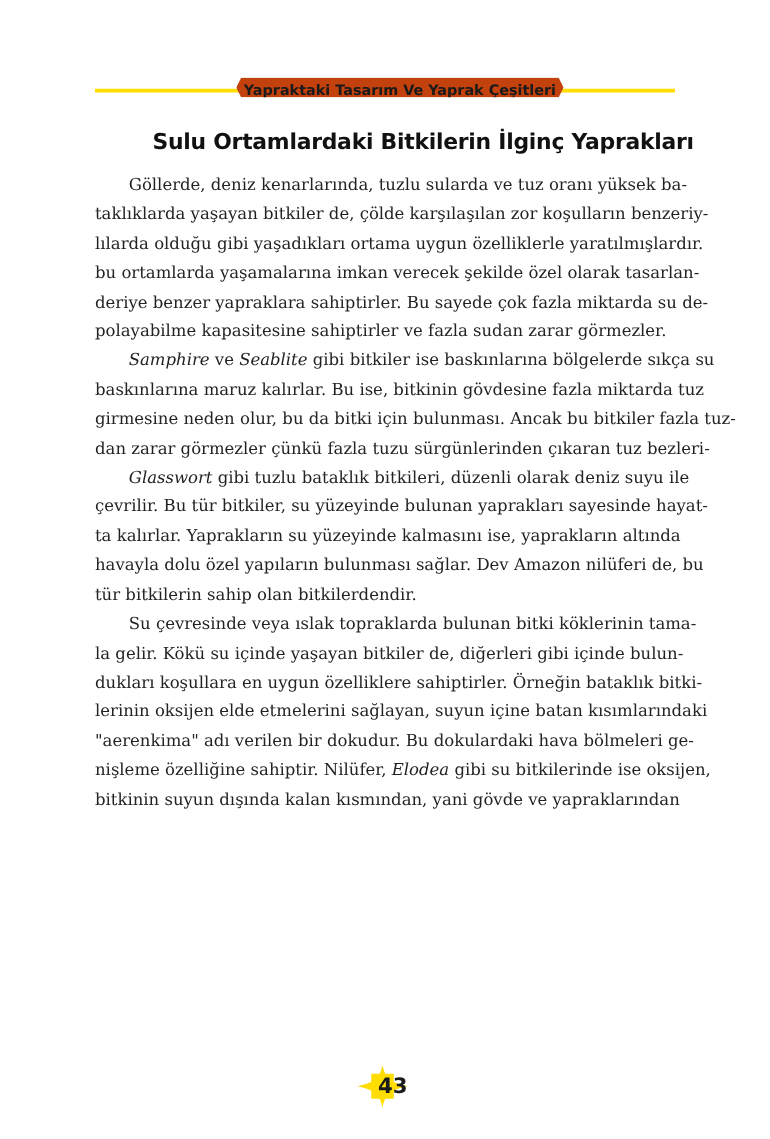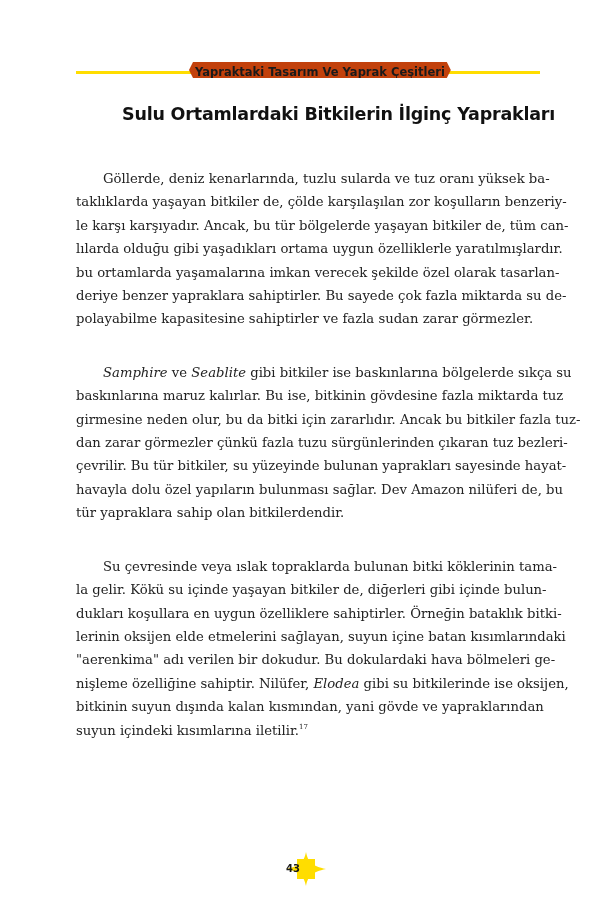--- a/index.html
+++ b/index.html
@@ -22,77 +22,77 @@
       font-family: "DejaVu Sans", sans-serif; font-weight: bold; font-size: 17.5px;
       color: #111; white-space: nowrap; letter-spacing: -0.2px; margin-left: 17px;
     }
     .body {
       position: absolute; left: 76px; top: 137px; width: 454px;
       font-family: "DejaVu Serif", serif; font-size: 13.2px; line-height: 23.4px;
       color: #222; text-align: justify;
     }
     .body .ln { display: block; text-align: justify; text-align-last: justify; white-space: nowrap; }
     .body .ln.last { text-align-last: left; }
-    .body .first { text-indent: 27px; margin-top: 30px; }
+    .body .first { text-indent: 27px; }
     .body em { font-style: italic; }
     .body sup { font-size: 7px; vertical-align: 6px; line-height: 0; }
     .pagenum {
       position: absolute; left: 286px; top: 852px; width: 40px; height: 34px;
     }
     .pagenum svg { position: absolute; left: 0; top: 0; }
     .pagenum span {
       position: absolute; left: 0; top: 0; width: 40px; height: 34px; line-height: 34px;
-      text-align: left; font-family: "DejaVu Sans", sans-serif; font-weight: bold;
-      font-size: 10px; color: #1a1a1a;
+      text-align: right; font-family: "DejaVu Sans", sans-serif; font-weight: bold;
+      font-size: 17px; color: #1a1a1a;
     }
   </style>
 </head>
 <body>
 
 <div class="header">
   <div class="rule"></div>
   <div class="label">Yapraktaki Tasarım Ve Yaprak Çeşitleri</div>
 </div>
 
 <div class="title">Sulu Ortamlardaki Bitkilerin İlginç Yaprakları</div>
 
 <div class="body">
 
   <div>
     <span class="ln first">Göllerde, deniz kenarlarında, tuzlu sularda ve tuz oranı yüksek ba-</span>
     <span class="ln">taklıklarda yaşayan bitkiler de, çölde karşılaşılan zor koşulların benzeriy-</span>
-    <span class="ln">le karşı karşıyadır. Ancak, bu tür bölgelerde yaşayan bitkiler de, tüm can-</span>
     <span class="ln">lılarda olduğu gibi yaşadıkları ortama uygun özelliklerle yaratılmışlardır.</span>
     <span class="ln">bu ortamlarda yaşamalarına imkan verecek şekilde özel olarak tasarlan-</span>
     <span class="ln">deriye benzer yapraklara sahiptirler. Bu sayede çok fazla miktarda su de-</span>
     <span class="ln last">polayabilme kapasitesine sahiptirler ve fazla sudan zarar görmezler.</span>
   </div>
 
   <div>
     <span class="ln first"><em>Samphire</em><span> ve </span><em>Seablite</em><span> gibi bitkiler ise baskınlarına bölgelerde sıkça su</span></span>
     <span class="ln">baskınlarına maruz kalırlar. Bu ise, bitkinin gövdesine fazla miktarda tuz</span>
-    <span class="ln">girmesine neden olur, bu da bitki için zararlıdır. Ancak bu bitkiler fazla tuz-</span>
+    <span class="ln">girmesine neden olur, bu da bitki için bulunması. Ancak bu bitkiler fazla tuz-</span>
     <span class="ln">dan zarar görmezler çünkü fazla tuzu sürgünlerinden çıkaran tuz bezleri-</span>
   </div>
 
   <div>
+    <span class="ln first"><em>Glasswort</em><span> gibi tuzlu bataklık bitkileri, düzenli olarak deniz suyu ile</span></span>
     <span class="ln">çevrilir. Bu tür bitkiler, su yüzeyinde bulunan yaprakları sayesinde hayat-</span>
+    <span class="ln">ta kalırlar. Yaprakların su yüzeyinde kalmasını ise, yaprakların altında</span>
     <span class="ln">havayla dolu özel yapıların bulunması sağlar. Dev Amazon nilüferi de, bu</span>
-    <span class="ln last">tür yapraklara sahip olan bitkilerdendir.</span>
+    <span class="ln last">tür bitkilerin sahip olan bitkilerdendir.</span>
   </div>
 
   <div>
     <span class="ln first">Su çevresinde veya ıslak topraklarda bulunan bitki köklerinin tama-</span>
     <span class="ln">la gelir. Kökü su içinde yaşayan bitkiler de, diğerleri gibi içinde bulun-</span>
     <span class="ln">dukları koşullara en uygun özelliklere sahiptirler. Örneğin bataklık bitki-</span>
     <span class="ln">lerinin oksijen elde etmelerini sağlayan, suyun içine batan kısımlarındaki</span>
     <span class="ln">"aerenkima" adı verilen bir dokudur. Bu dokulardaki hava bölmeleri ge-</span>
     <span class="ln"><span>nişleme özelliğine sahiptir. Nilüfer, </span><em>Elodea</em><span> gibi su bitkilerinde ise oksijen,</span></span>
     <span class="ln">bitkinin suyun dışında kalan kısmından, yani gövde ve yapraklarından</span>
-    <span class="ln last"><span>suyun içindeki kısımlarına iletilir.</span><sup>17</sup></span>
   </div>
 </div>
 
 <div class="pagenum">
   <svg width="40" height="34" viewBox="0 0 40 34">
     <path d="M20 0 C22 10 26 14 40 17 C26 20 22 24 20 34 C18 24 14 20 0 17 C14 14 18 10 20 0 Z" fill="#ffdd00"></path>
     <rect x="11" y="7" width="18" height="20" fill="#ffdd00"></rect>
   </svg>
   <span>43</span>
 </div>

